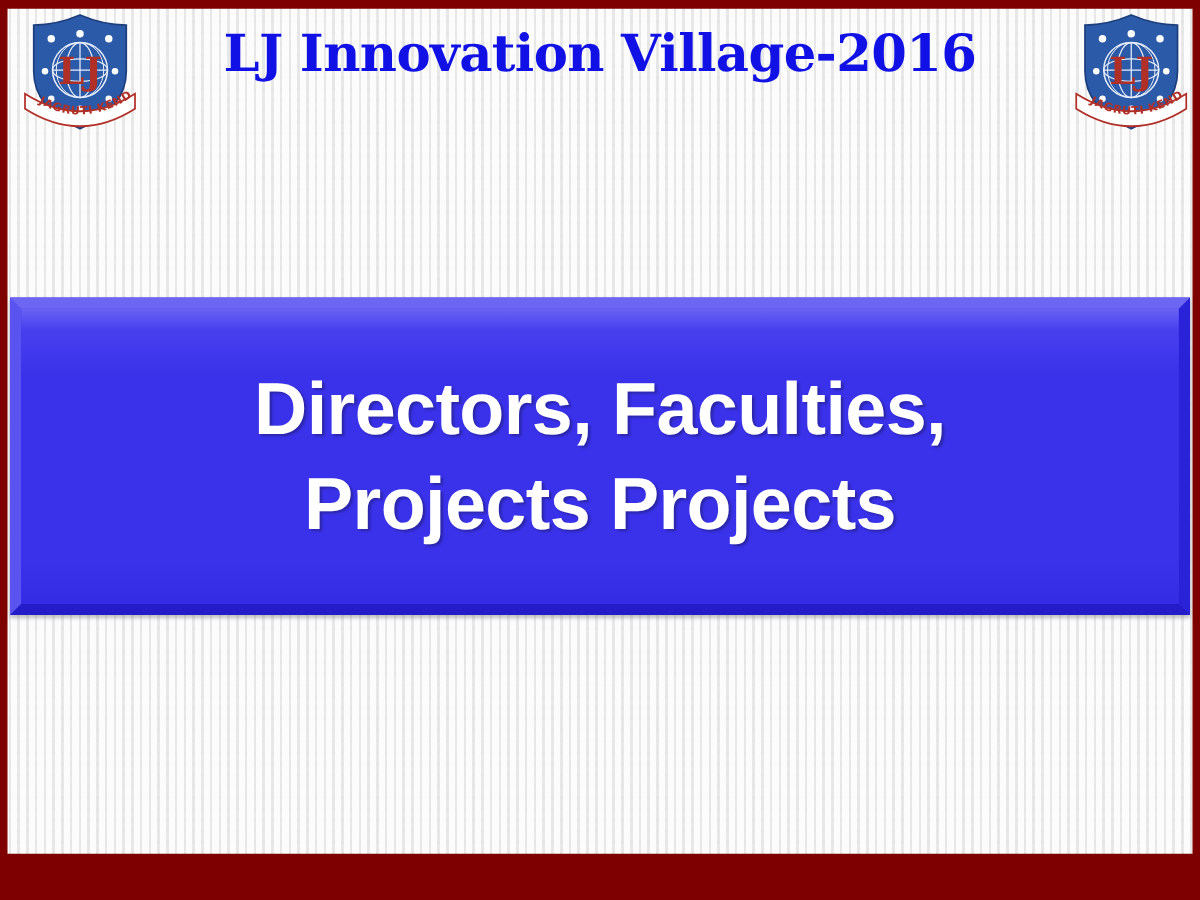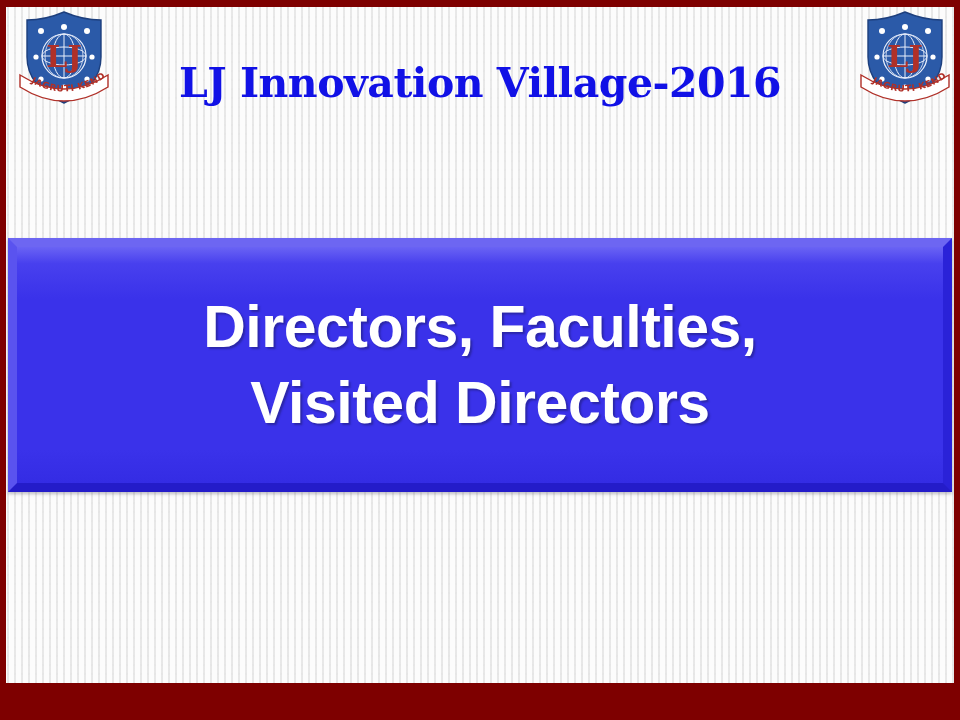--- a/index.html
+++ b/index.html
@@ -65,21 +65,20 @@
     left: 110px; top: 10px;
     width: 740px;
     text-align: center;
     font-family: "DejaVu Serif", "Liberation Serif", serif;
     font-weight: bold;
     font-size: 41px;
     line-height: 56px;
     color: #1111e6;
     letter-spacing: -0.5px;
     white-space: nowrap;
-    margin-top: 40px;
   }
 
   
   #panel {
     position: absolute;
     left: 8px;
     top: 238px;
     width: 944px;
     height: 254px;
     box-sizing: border-box;
@@ -190,17 +189,17 @@
         <text font-family="DejaVu Sans, Liberation Sans, sans-serif" font-size="9" font-weight="bold" fill="#b03028" letter-spacing="0.6">
           <textPath href="#bannerPathR" startOffset="50%" text-anchor="middle">LOK JAGRUTI KENDRA</textPath>
         </text>
       </svg>
     </div>
   </div>
 
   <div id="panel">
     <div id="panel-inner">
       <div class="panel-line">Directors, Faculties,</div>
-      <div class="panel-line">Visited Directors</div>
+      <div class="panel-line">Projects Projects</div>
     </div>
   </div>
 
 </div>
 
 </body></html>

